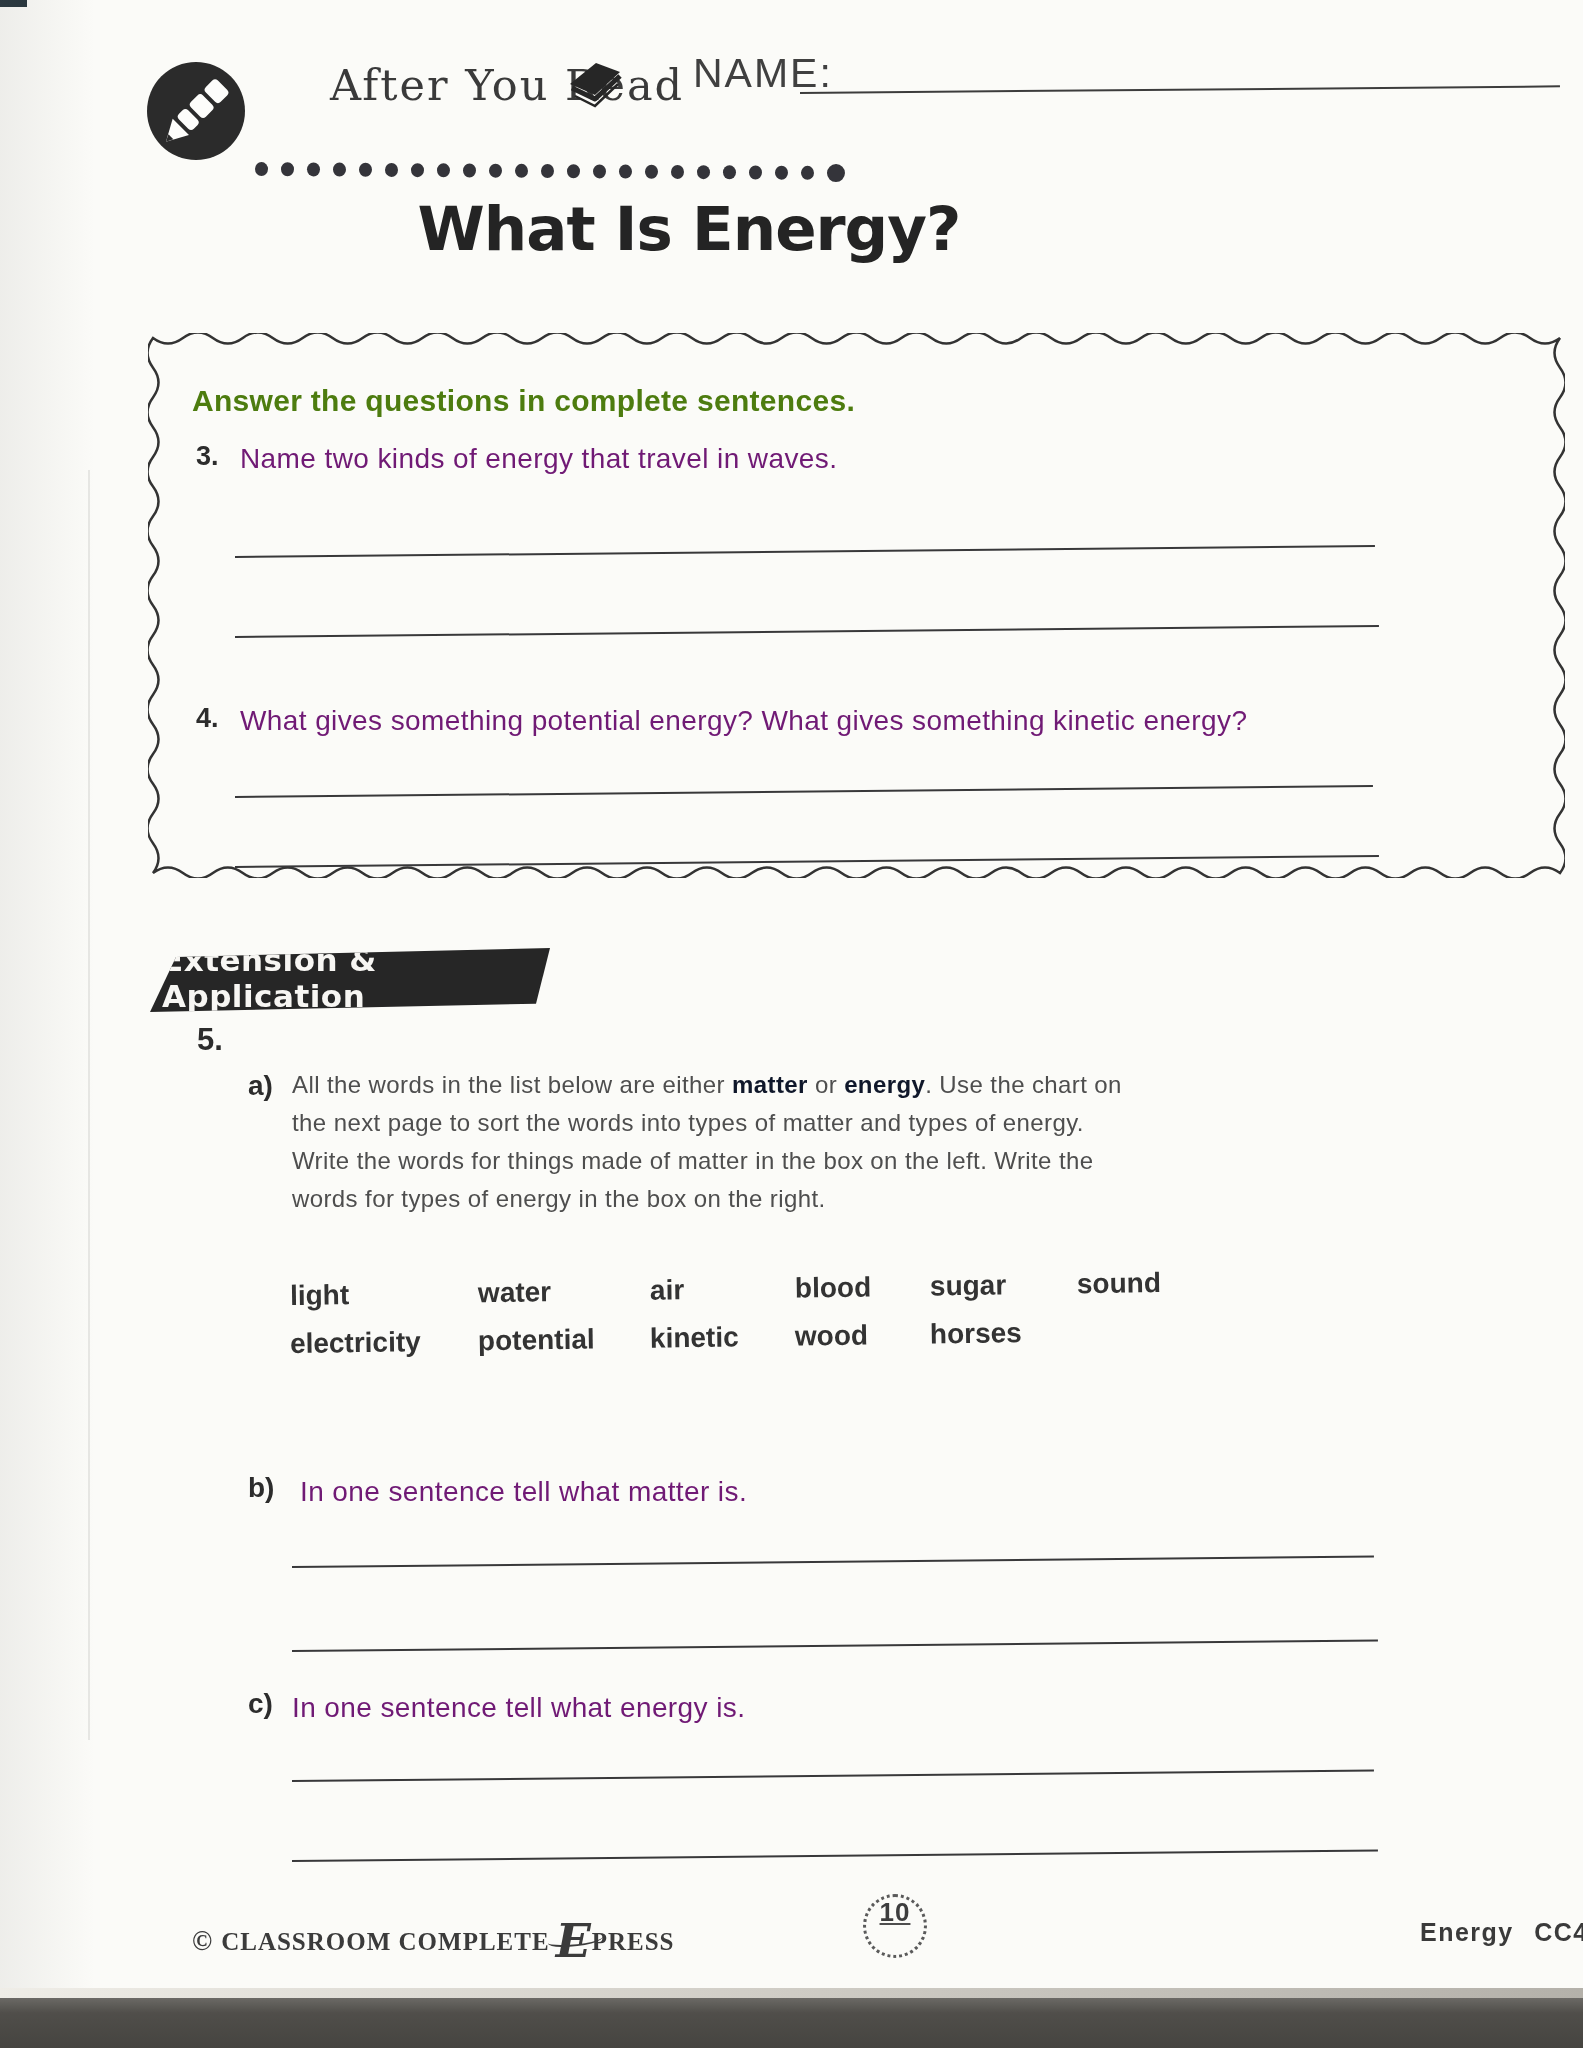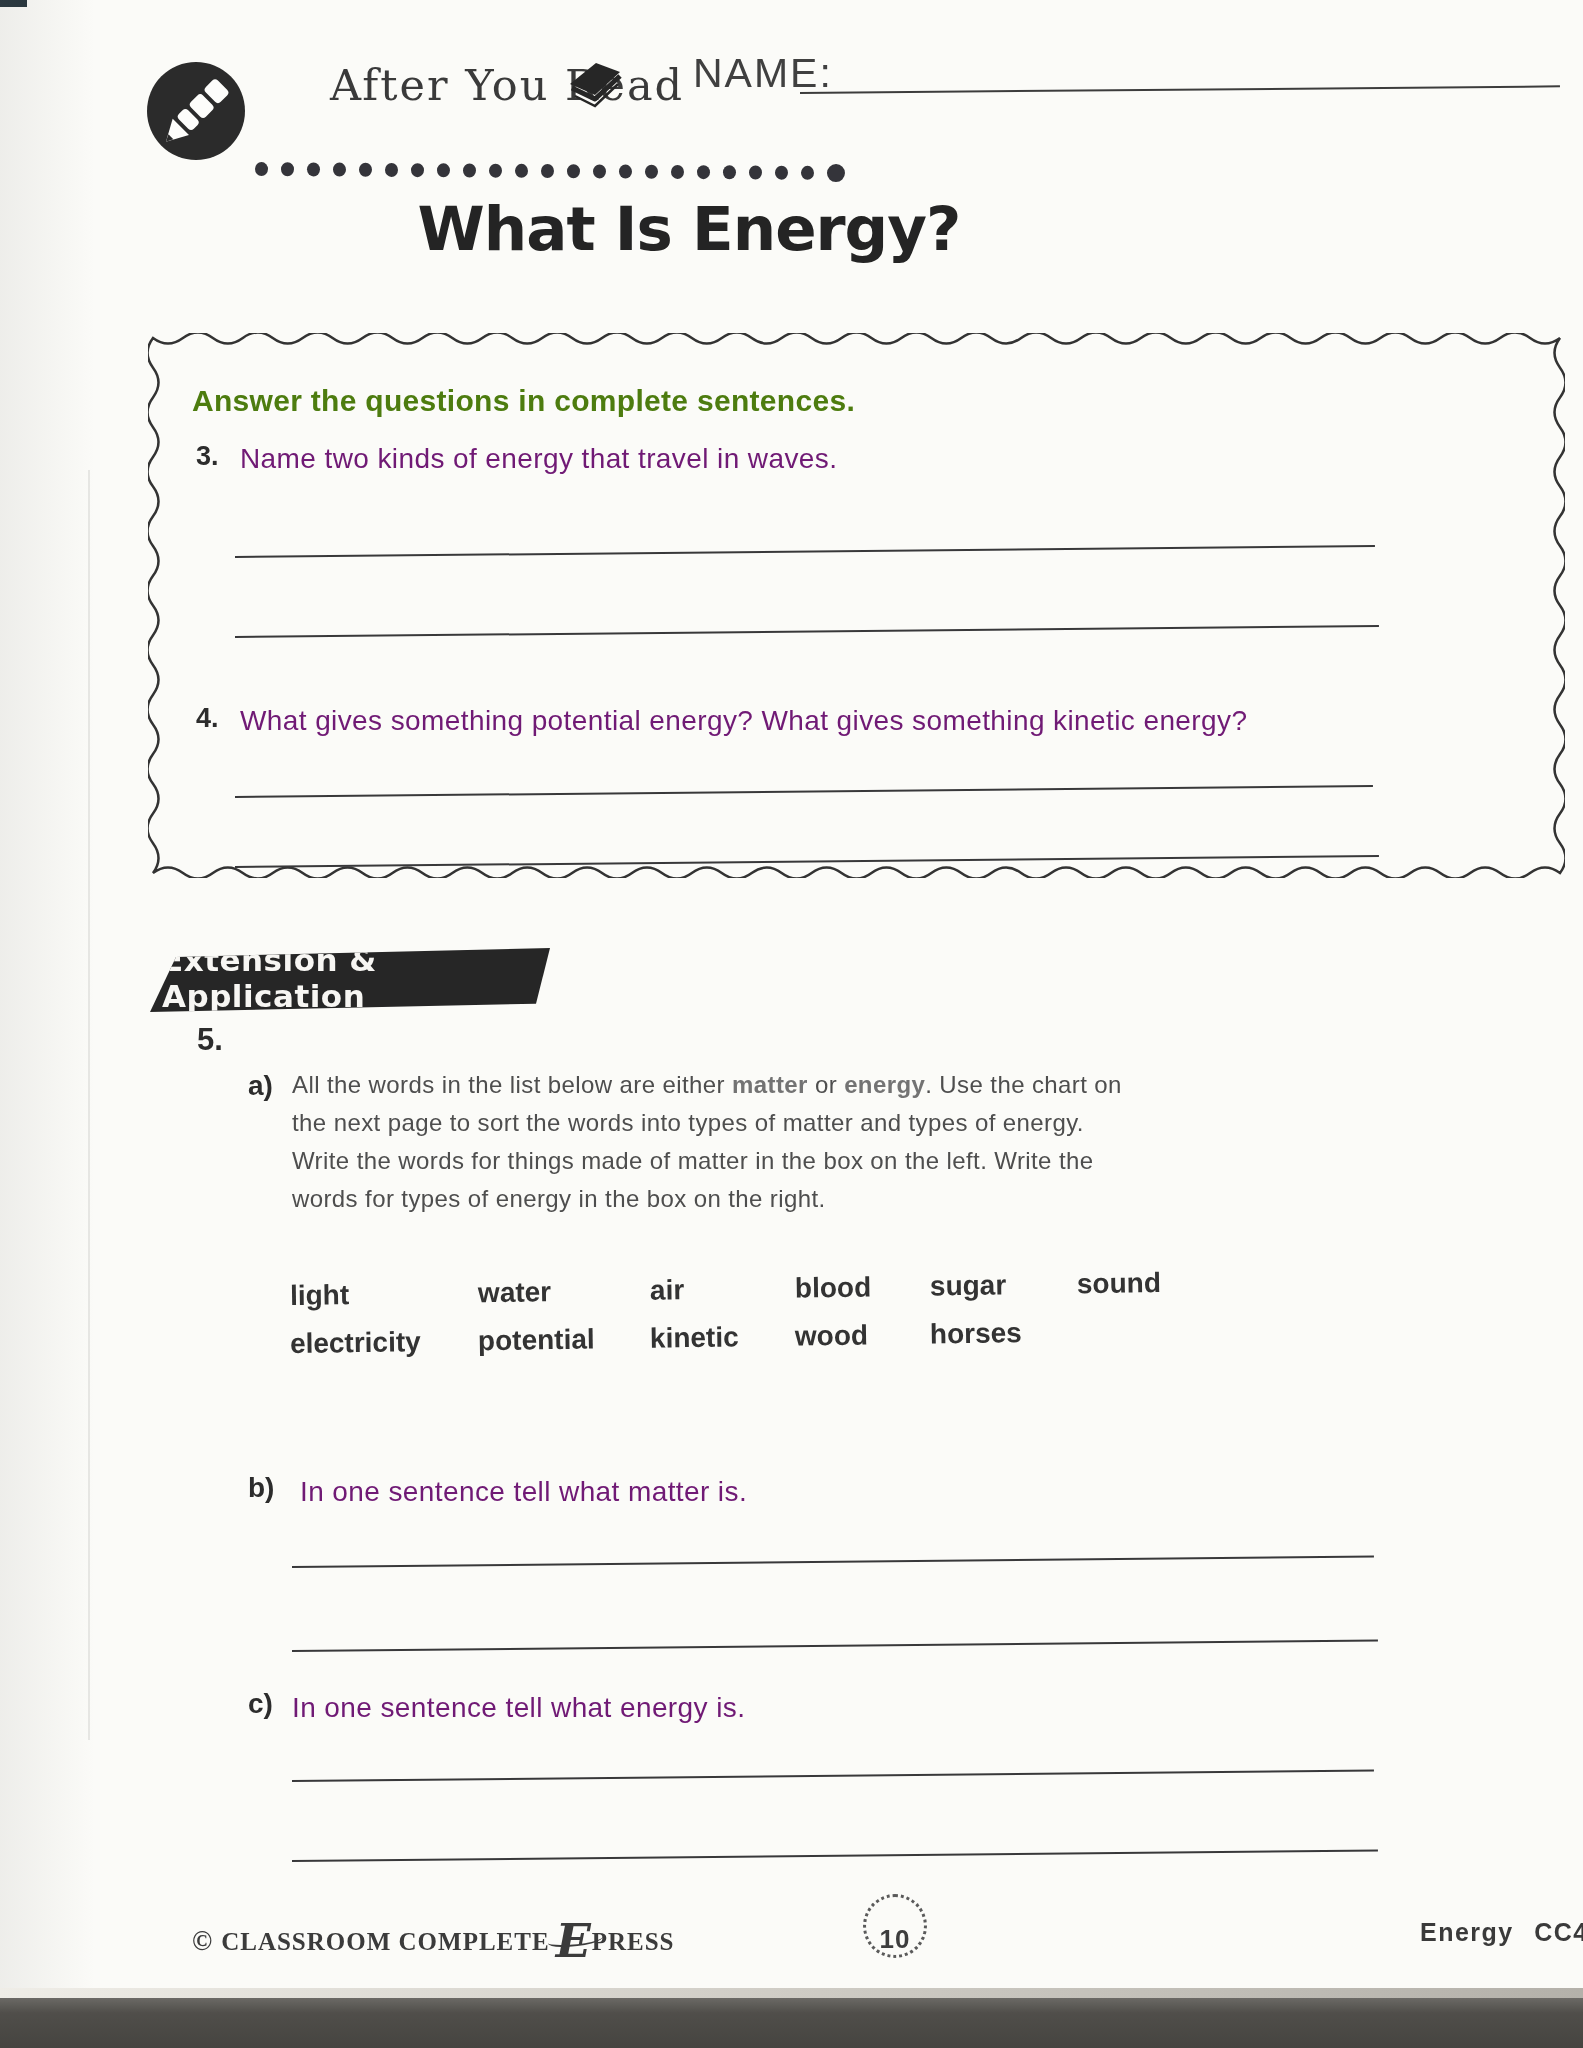--- a/index.html
+++ b/index.html
@@ -51,21 +51,21 @@
           clip-path:polygon(26px 9px,100% 0%,96.5% 87%,0% 100%);
           display:flex;align-items:center;justify-content:center;}
   .banner span{color:#f7f6f3;font-size:31px;font-weight:bold;font-family:"DejaVu Sans",sans-serif;
                letter-spacing:.5px;padding:0 0 4px 12px;}
 
   .q5num{left:197px;top:1022px;font-size:31px;}
   .plabel{font-size:28px;}
   .pa{left:248px;top:1070px;}
   .para{left:292px;top:1066px;}
   .para .pl{white-space:pre;font-size:24px;line-height:38px;color:#4e4e4e;letter-spacing:.4px;}
-  .para b{color:#737373;}
+  .para b{color:#0f172a;}
 
   .word-row{left:290px;display:flex;transform:rotate(-.85deg);transform-origin:left center;}
   .word-row span{font-weight:bold;font-size:28px;color:#333;flex:0 0 auto;}
   .wr1{top:1280px;} .wr2{top:1328px;}
   .word-row span:nth-child(1){width:188px;}
   .word-row span:nth-child(2){width:172px;}
   .word-row span:nth-child(3){width:145px;}
   .word-row span:nth-child(4){width:135px;}
   .word-row span:nth-child(5){width:147px;}
 
@@ -79,21 +79,21 @@
   
   .copyright{left:192px;top:1924px;display:flex;align-items:baseline;
              font-family:"Liberation Serif",serif;font-weight:bold;color:#3b3b3b;
              font-size:25px;letter-spacing:1px;}
   .csym{font-size:27px;margin-right:8px;}
   .logo-e{font-family:"DejaVu Serif",serif;font-style:italic;font-weight:bold;font-size:46px;
           line-height:20px;position:relative;top:7px;margin-left:6px;}
   .logo-e::after{content:"";position:absolute;left:-8px;bottom:4px;width:56px;height:14px;
                  border-bottom:2.5px solid #3b3b3b;border-radius:0 0 100% 30%;}
   .pagenum{left:863px;top:1894px;width:58px;height:58px;border:3px dotted #5a5a5a;border-radius:50%;
-           display:flex;align-items:flex-end;justify-content:center;background:#fbfbf8;}
+           display:flex;align-items:flex-start;justify-content:center;background:#fbfbf8;text-decoration:underline;}
   .pagenum span{font-size:26px;font-weight:bold;color:#3d3d3d;letter-spacing:1px;}
   .doccode{left:1420px;top:1918px;font-size:25px;font-weight:bold;color:#3a3a3a;
            letter-spacing:1.5px;word-spacing:12px;white-space:pre;}
 </style>
 </head>
 <body>
 
 <div id="page">
 
   <div class="abs corner-mark"></div>

